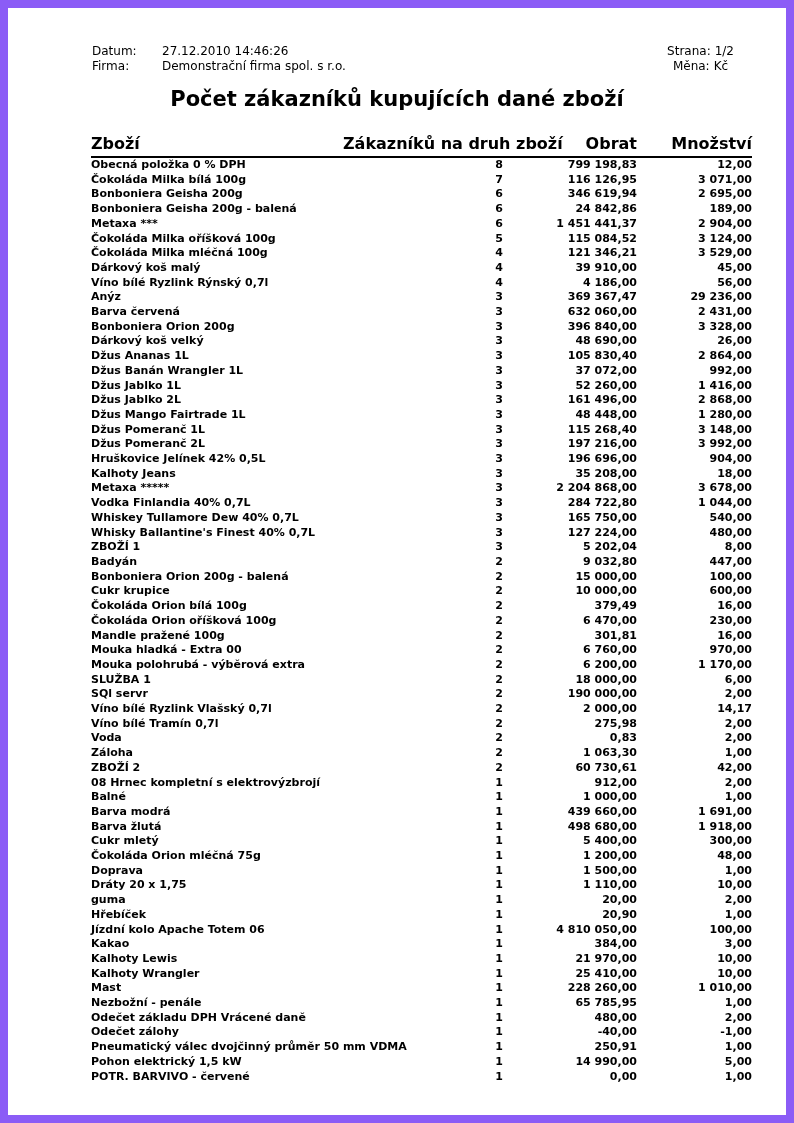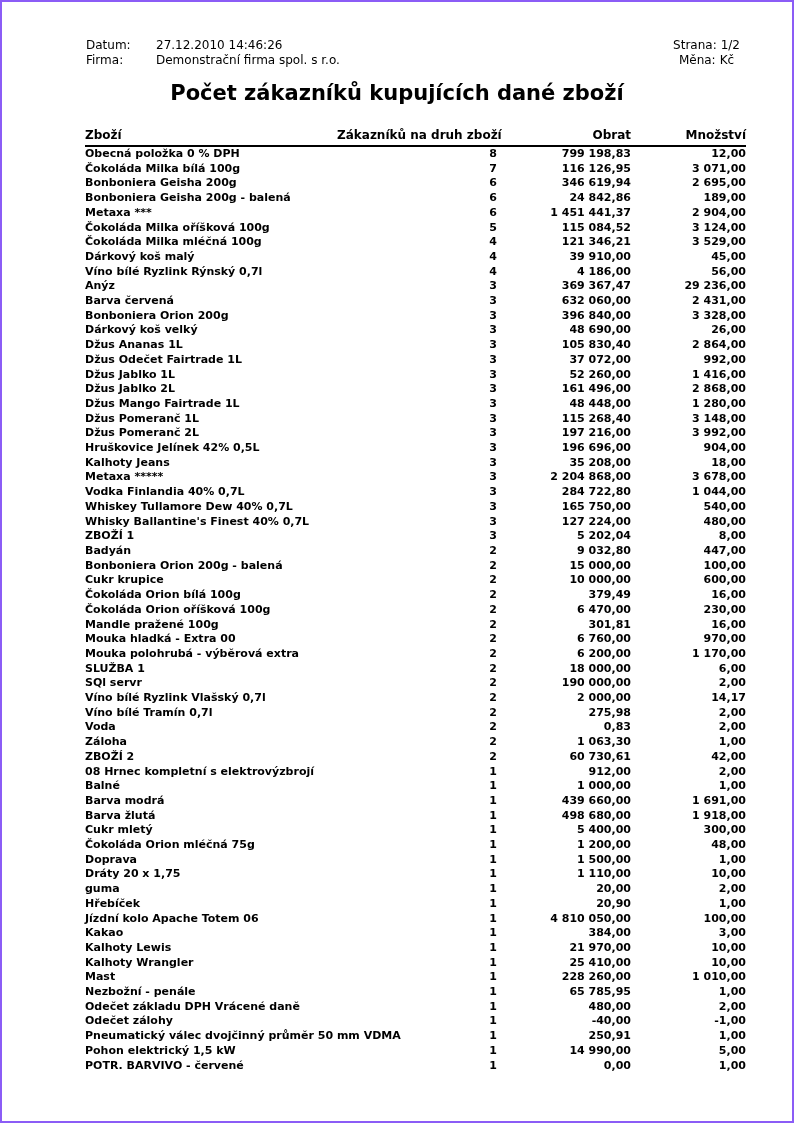--- a/index.html
+++ b/index.html
@@ -1,20 +1,20 @@
 <!DOCTYPE html>
 <html><head>
 <meta charset="utf-8">
 <style>
   html, body { margin:0; padding:0; background:#e8e8e8; }
   .page {
     width:794px; height:1123px;
     box-sizing:border-box;
     background:#ffffff;
-    border:2px solid #8b5cf6;
+    border:8px solid #8b5cf6;
     margin:0 auto;
     overflow:hidden;
     font-family:"DejaVu Sans","Liberation Sans",sans-serif;
     color:#000000;
   }
   .meta {
     display:flex; justify-content:space-between;
     padding:36px 52px 0 84px;
     font-size:12px; line-height:15px;
   }
@@ -33,21 +33,21 @@
     margin:21px 0 0 83px;
     width:661px;
     border-collapse:collapse;
     table-layout:fixed;
     font-size:11px;
     font-weight:bold;
   }
   table.report-table th {
     border-bottom:2px solid #000000;
     padding:2px 0 3px 0;
-    font-size:12px;
+    font-size:16px;
     white-space:nowrap;
   }
   table.report-table td {
     padding:0;
     line-height:14.7px;
     height:14.7px;
     white-space:nowrap;
     overflow:visible;
     vertical-align:baseline;
   }
@@ -170,21 +170,21 @@
           <td class="c3">48 690,00</td>
           <td class="c4">26,00</td>
         </tr>
         <tr>
           <td class="c1">Džus Ananas 1L</td>
           <td class="c2">3</td>
           <td class="c3">105 830,40</td>
           <td class="c4">2 864,00</td>
         </tr>
         <tr>
-          <td class="c1">Džus Odečet Fairtrade 1L</td>
+          <td class="c1">Džus Banán Wrangler 1L</td>
           <td class="c2">3</td>
           <td class="c3">37 072,00</td>
           <td class="c4">992,00</td>
         </tr>
         <tr>
           <td class="c1">Džus Jablko 1L</td>
           <td class="c2">3</td>
           <td class="c3">52 260,00</td>
           <td class="c4">1 416,00</td>
         </tr>

